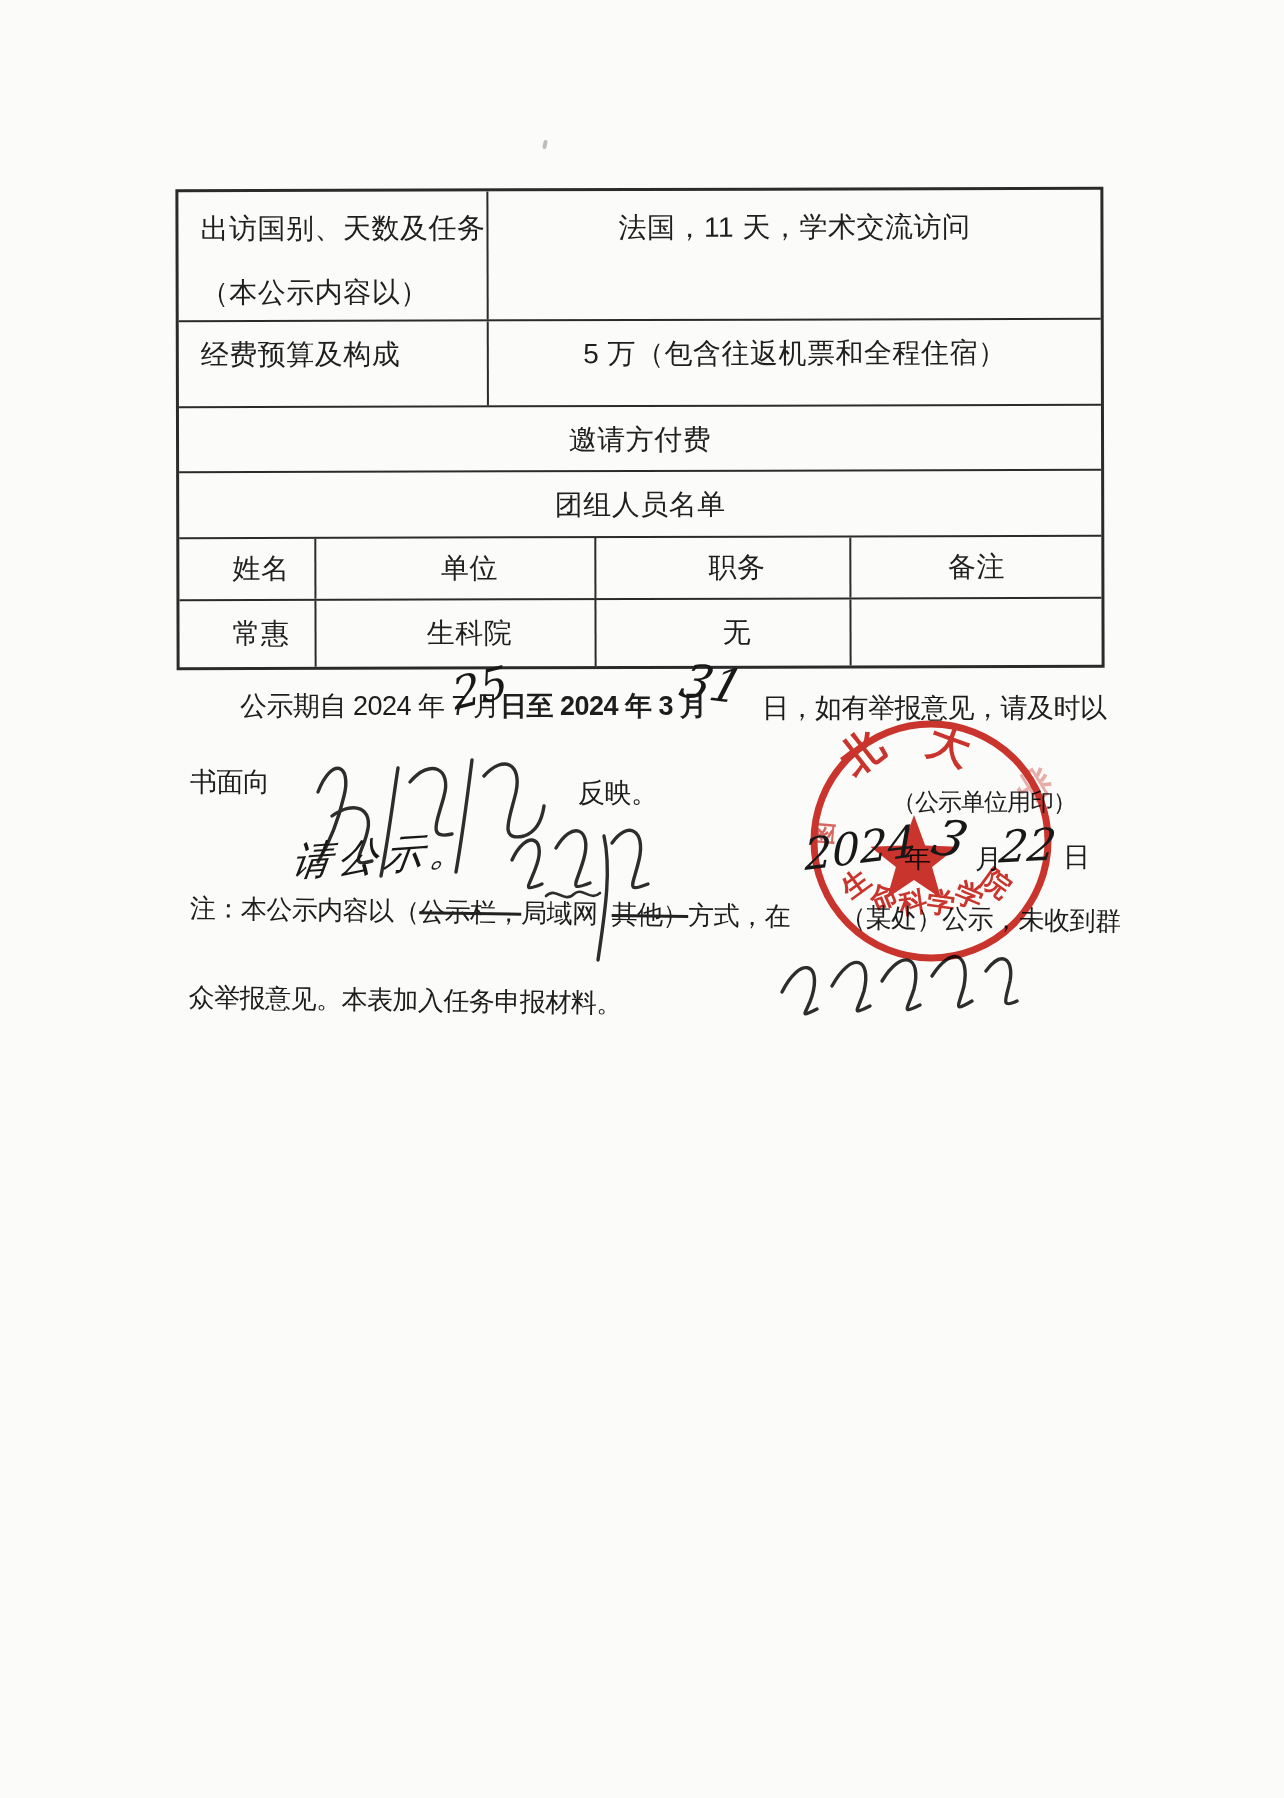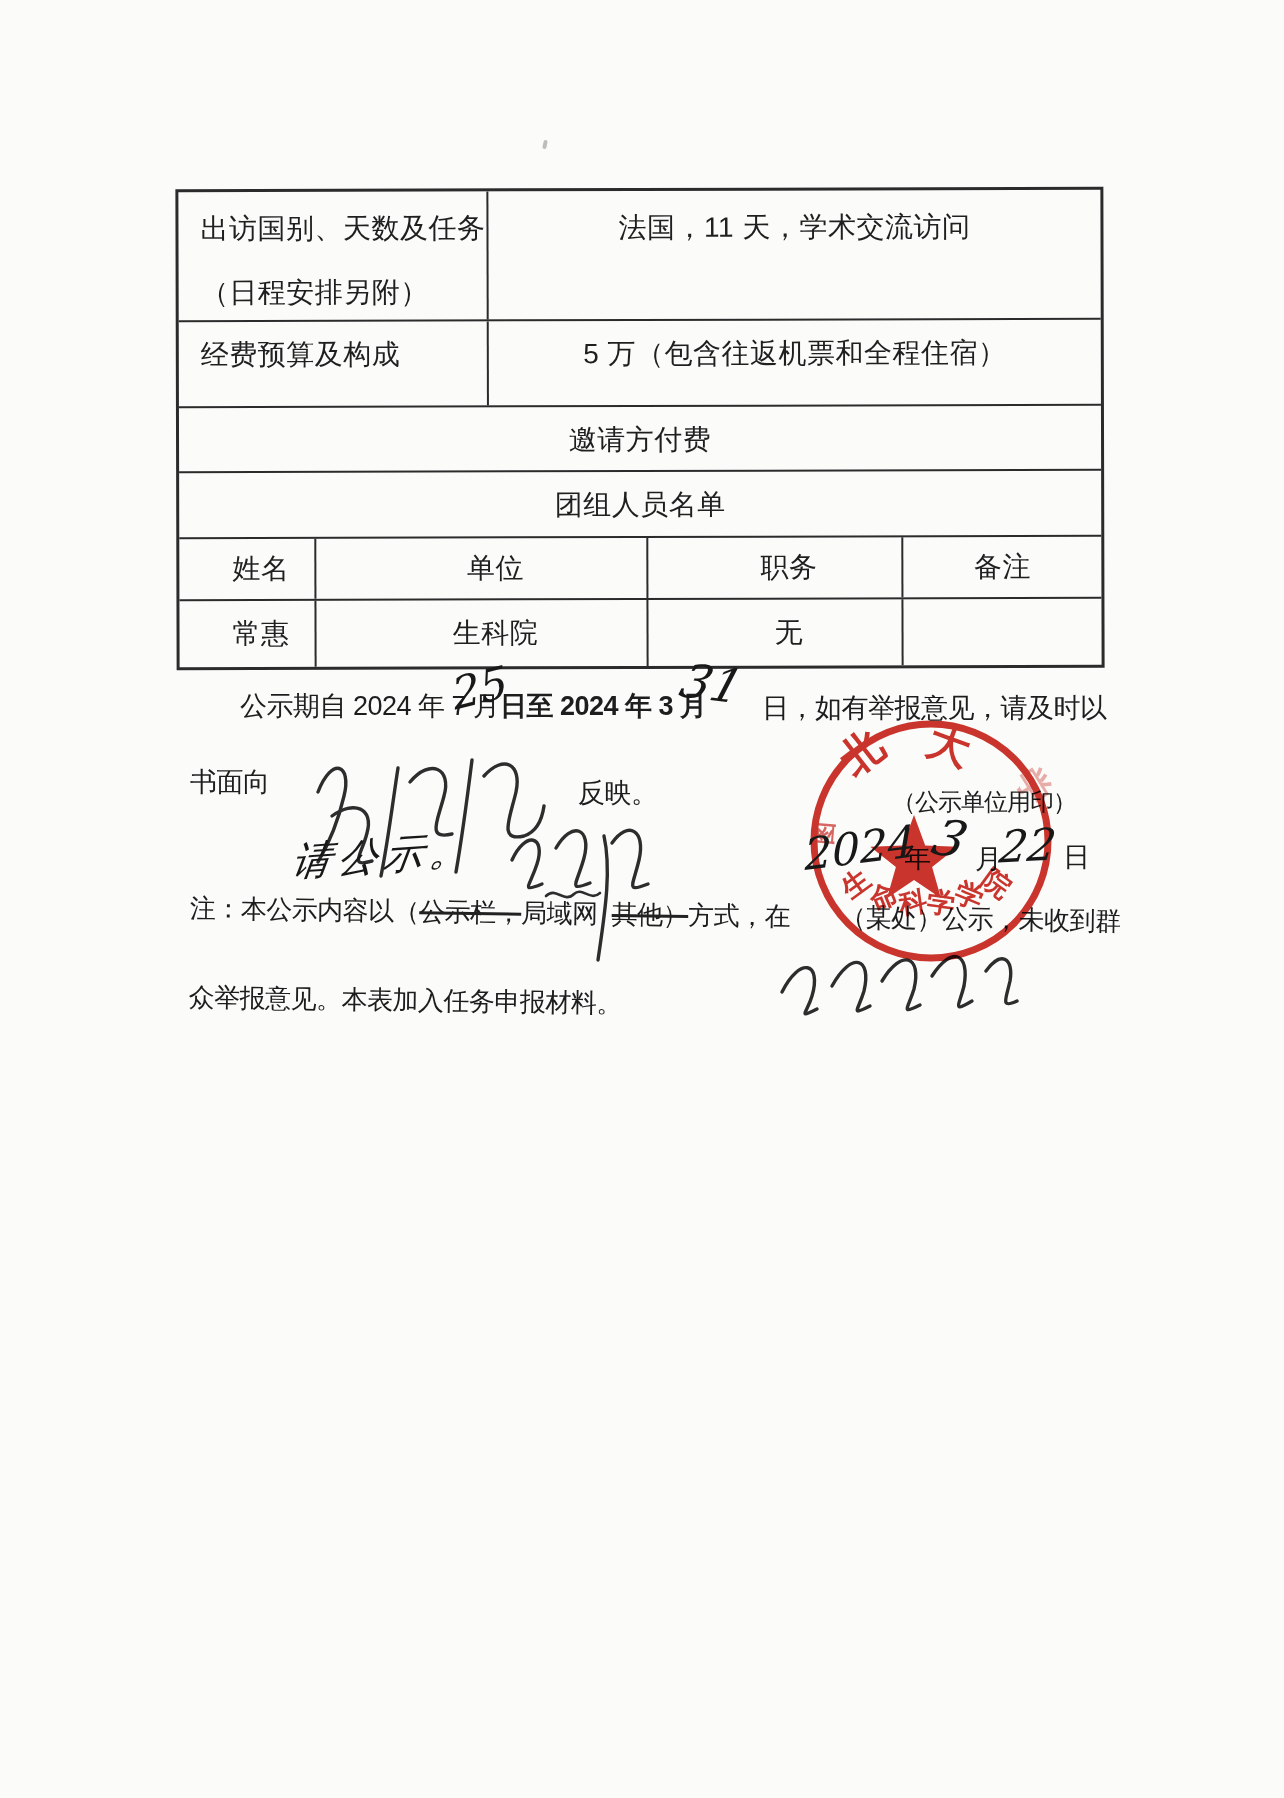--- a/index.html
+++ b/index.html
@@ -25,21 +25,21 @@
   .row3{height:65px;}
   .row4{height:66px;}
   .row5{height:62px;}
   .row6{height:68px;}
   .label-col{width:310px;padding:18px 0 0 22px;}
   .label-col .l2{margin-top:26px;}
   .value-col{flex:1;text-align:center;padding-top:18px;}
   .row2 .label-col,.row3 .label-col{padding-top:14px;}
   .row2 .value-col,.row3 .value-col{padding-top:14px;}
   .section-cell{width:100%;text-align:center;padding-top:14px;}
-  .c1{width:137px;}.c2{width:332px;}.c3{width:255px;}.c4{flex:1;}
+  .c1{width:137px;}.c2{width:280px;}.c3{width:255px;}.c4{flex:1;}
   .pcell{display:flex;align-items:center;justify-content:center;}
   
   .ptext{
     position:absolute;font-size:27px;font-weight:500;
     letter-spacing:-0.5px;white-space:nowrap;color:#1d1d1d;
   }
   .footnote{
     position:absolute;left:190px;top:891px;width:980px;
     font-size:26px;font-weight:500;letter-spacing:-0.5px;color:#1d1d1d;
     transform:rotate(0.8deg);transform-origin:left top;white-space:nowrap;
@@ -74,21 +74,21 @@
 </style>
 </head>
 <body>
 
 <div class="scan-mark"></div>
 
 <div class="doc-table">
   <div class="trow row1">
     <div class="tcell label-col cell-r">
       <div>出访国别、天数及任务</div>
-      <div class="l2">（日程安排另附）</div>
+      <div class="l2">（本公示内容以）</div>
     </div>
     <div class="tcell value-col">法国，11 天，学术交流访问</div>
   </div>
   <div class="trow row2">
     <div class="tcell label-col cell-r">经费预算及构成</div>
     <div class="tcell value-col">5 万（包含往返机票和全程住宿）</div>
   </div>
   <div class="trow row3">
     <div class="tcell value-col">邀请方付费</div>
   </div>

